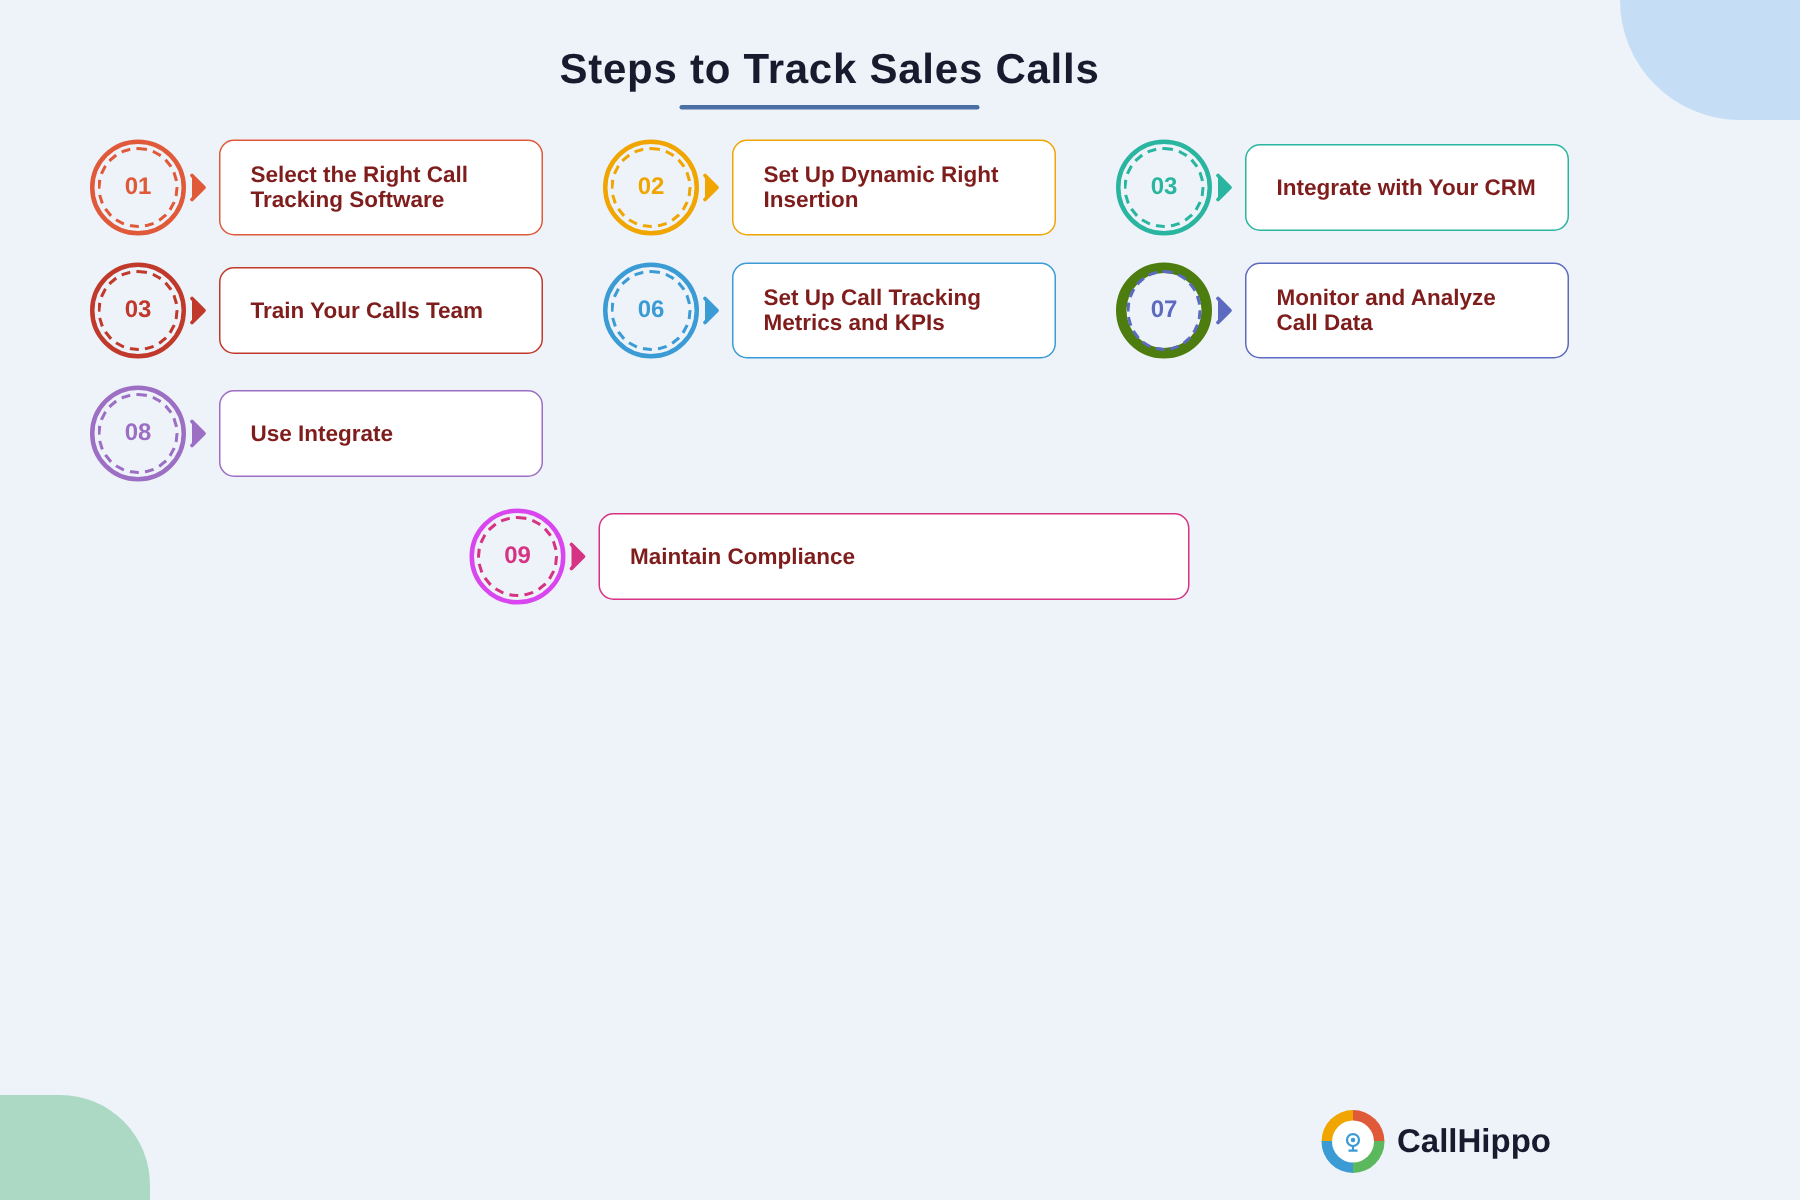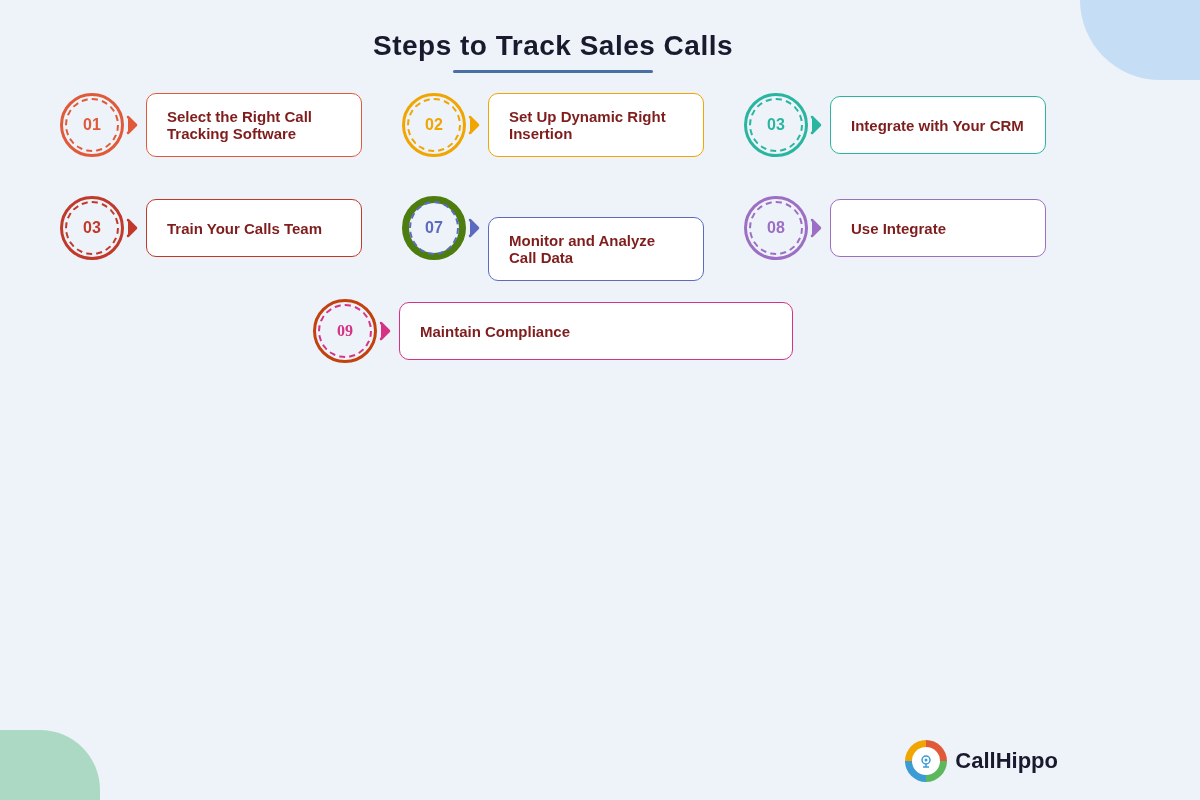--- a/index.html
+++ b/index.html
@@ -141,30 +141,30 @@
     .step-05 .step-box { border: 1.5px solid #c0392b; }
     .step-05 .arrow-connector svg path { fill: #c0392b; }
 
     
     .step-06 .step-circle { border: 3px solid #3a9bd5; color: #3a9bd5; }
     .step-06 .step-box { border: 1.5px solid #3a9bd5; }
     .step-06 .arrow-connector svg path { fill: #3a9bd5; }
 
     
     .step-07 .step-circle { border: 7px solid #4d7c0f; color: #5c6bc0; }
-    .step-07 .step-box { border: 1.5px solid #5c6bc0; margin-top: 42px; }
+    .step-07 .step-box { border: 1.5px solid #5c6bc0; }
     .step-07 .arrow-connector svg path { fill: #5c6bc0; }
 
     
     .step-08 .step-circle { border: 3px solid #9c6fc4; color: #9c6fc4; align-items: center; }
     .step-08 .step-box { border: 1.5px solid #9c6fc4; }
     .step-08 .arrow-connector svg path { fill: #9c6fc4; }
 
     
-    .step-09 .step-circle { border: 3px solid #c2410c; color: #d63384; font-family: Liberation Serif, serif; }
+    .step-09 .step-circle { border: 3px solid #d946ef; color: #d63384; }
     .step-09 .step-box { border: 1.5px solid #d63384; }
     .step-09 .arrow-connector svg path { fill: #d63384; }
 
     .bottom-row {
       display: flex;
       justify-content: center;
       margin-top: 4px;
     }
 
     .bottom-row .step-item {
@@ -181,21 +181,21 @@
       align-items: center;
       justify-content: center;
       font-size: 16px;
       font-weight: 700;
     }
 
     
     .logo-section {
       position: absolute;
       bottom: 18px;
-      right: 48px;
+      right: 72px;
       display: flex;
       align-items: center;
       gap: 8px;
     }
 
     .logo-icon {
       width: 42px;
       height: 42px;
       border-radius: 50%;
       background: conic-gradient(#e05a3a 0deg 90deg, #5cb85c 90deg 180deg, #3a9bd5 180deg 270deg, #f0a500 270deg 360deg);
@@ -279,20 +279,31 @@
         <div class="step-circle-inner">03</div>
       </div>
       <div class="arrow-connector">
         <svg viewBox="0 0 24 24">
             <path d="M8 4l8 8-8 8" fill="none" stroke="#c0392b" stroke-width="2.5" stroke-linecap="round" stroke-linejoin="round"></path>
           </svg>
       </div>
       <div class="step-box">Train Your Calls Team</div>
     </div>
 
+    <div class="step-item step-06">
+      <div class="step-circle">
+        <div class="step-circle-inner">06</div>
+      </div>
+      <div class="arrow-connector">
+        <svg viewBox="0 0 24 24">
+            <path d="M8 4l8 8-8 8" fill="none" stroke="#3a9bd5" stroke-width="2.5" stroke-linecap="round" stroke-linejoin="round"></path>
+          </svg>
+      </div>
+      <div class="step-box">Set Up Call Tracking Metrics and KPIs</div>
+    </div>
 
     <div class="step-item step-07">
       <div class="step-circle">
         <div class="step-circle-inner">07</div>
       </div>
       <div class="arrow-connector">
         <svg viewBox="0 0 24 24">
             <path d="M8 4l8 8-8 8" fill="none" stroke="#5c6bc0" stroke-width="2.5" stroke-linecap="round" stroke-linejoin="round"></path>
           </svg>
       </div>

